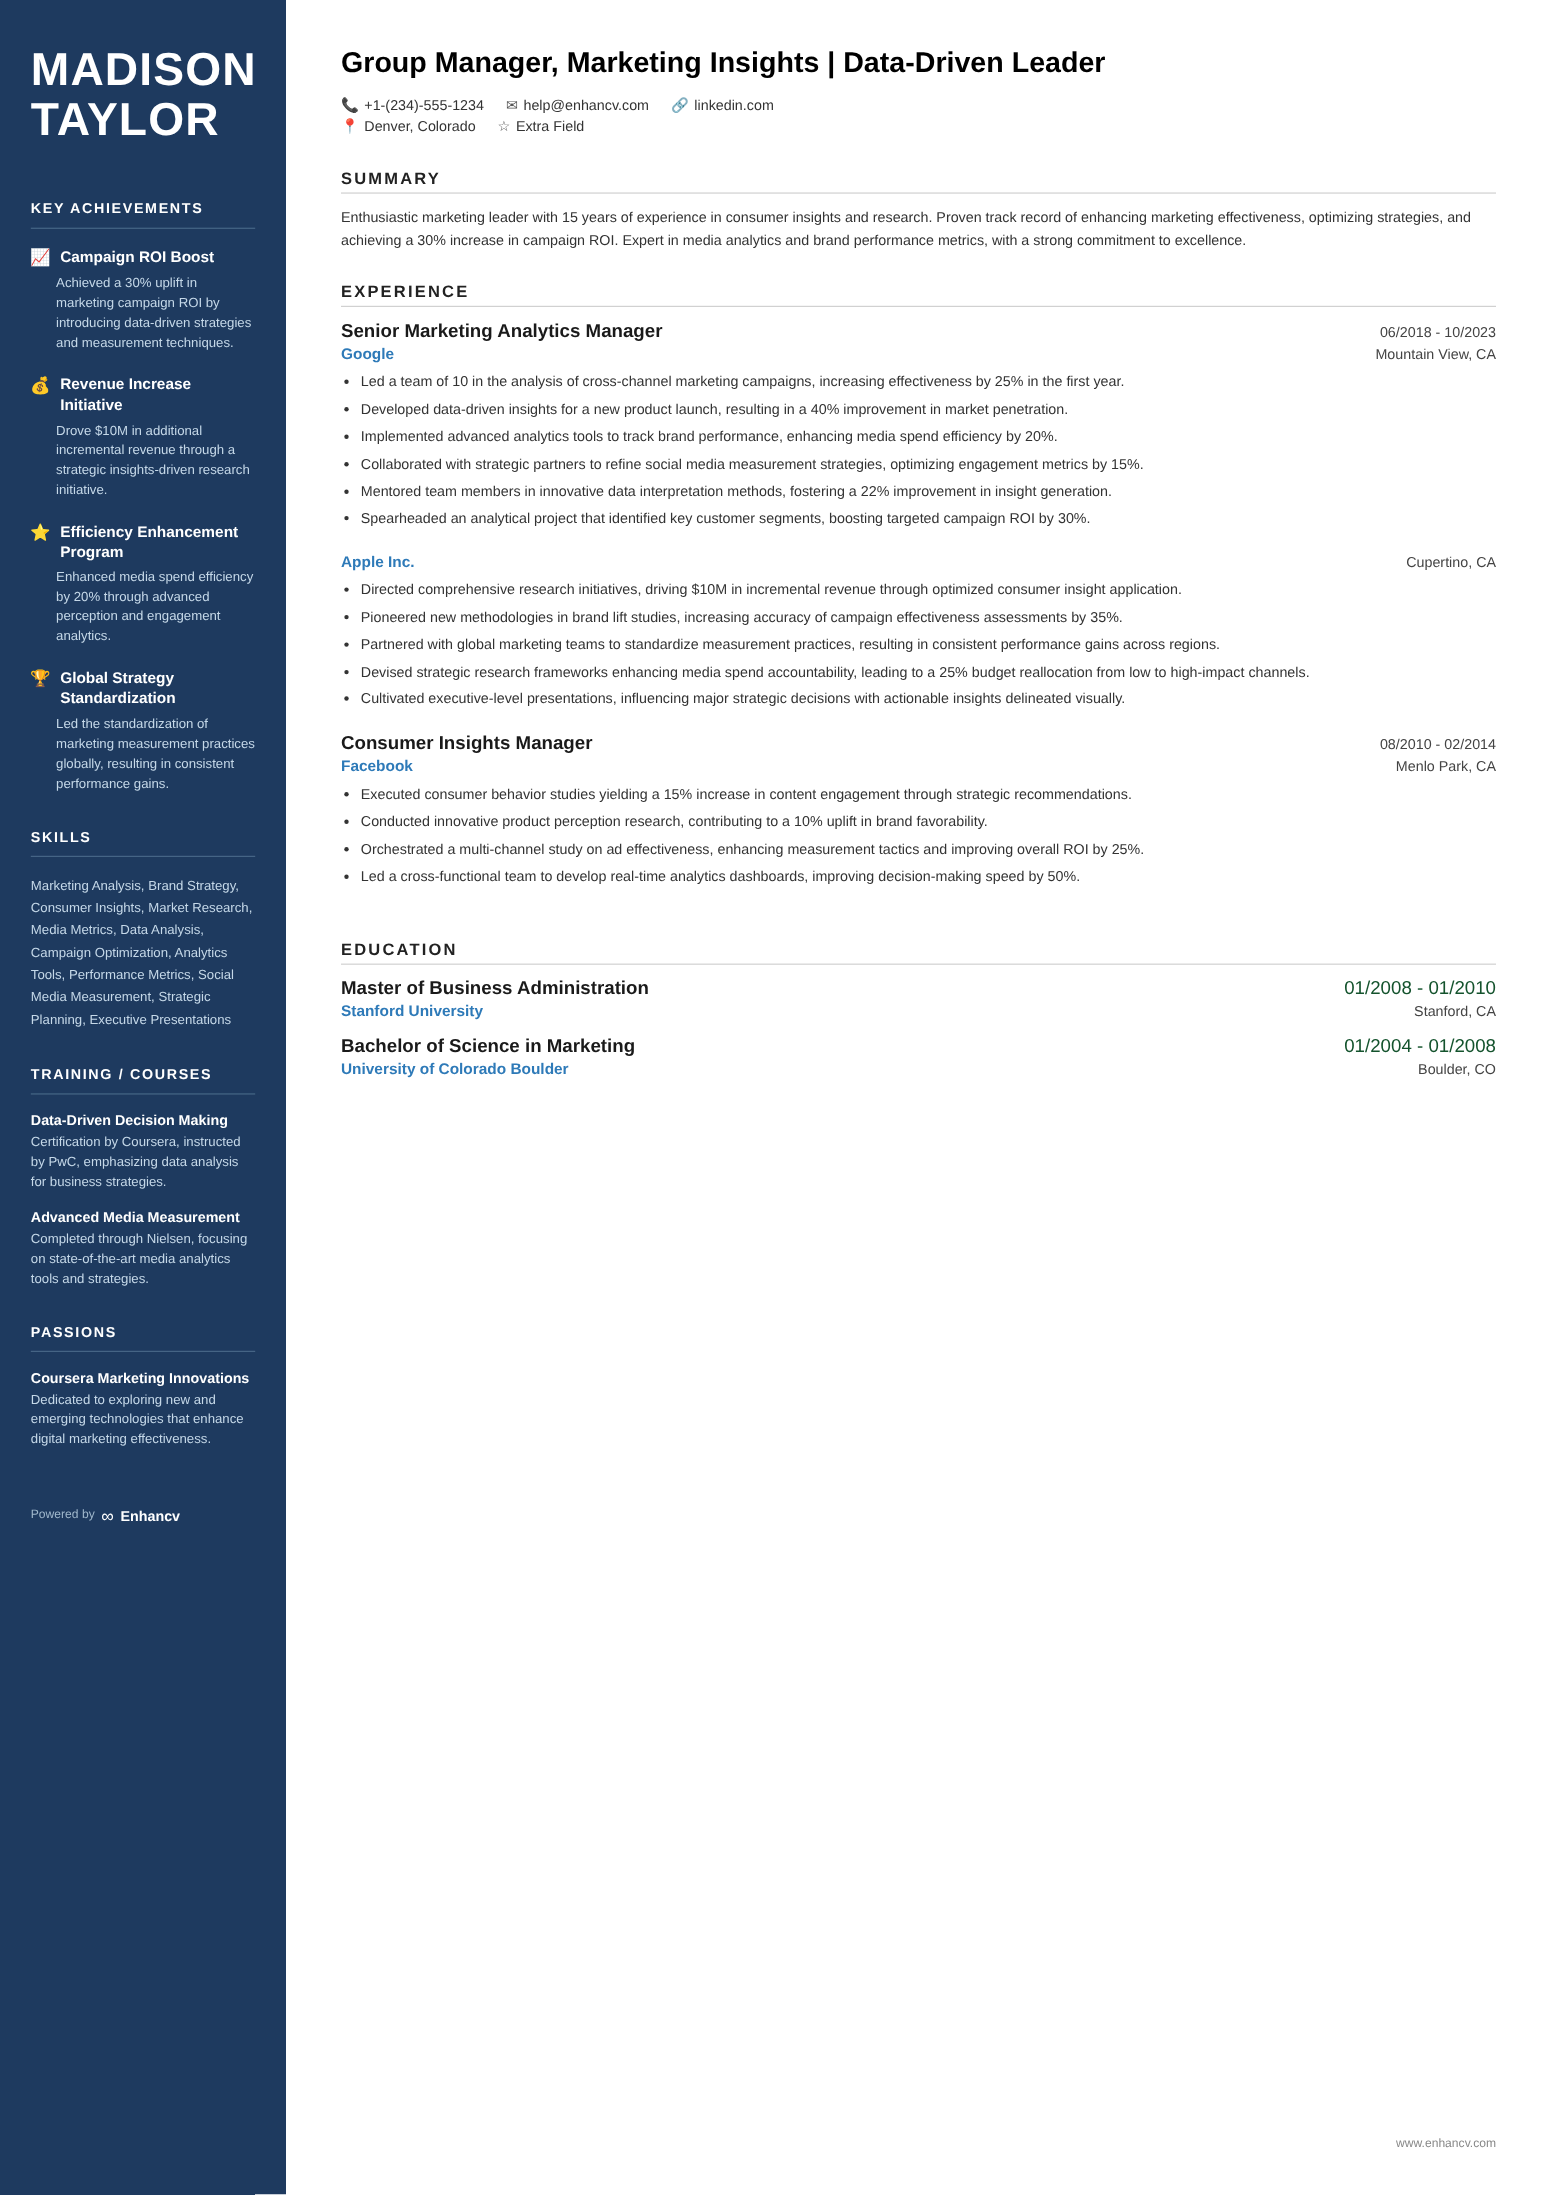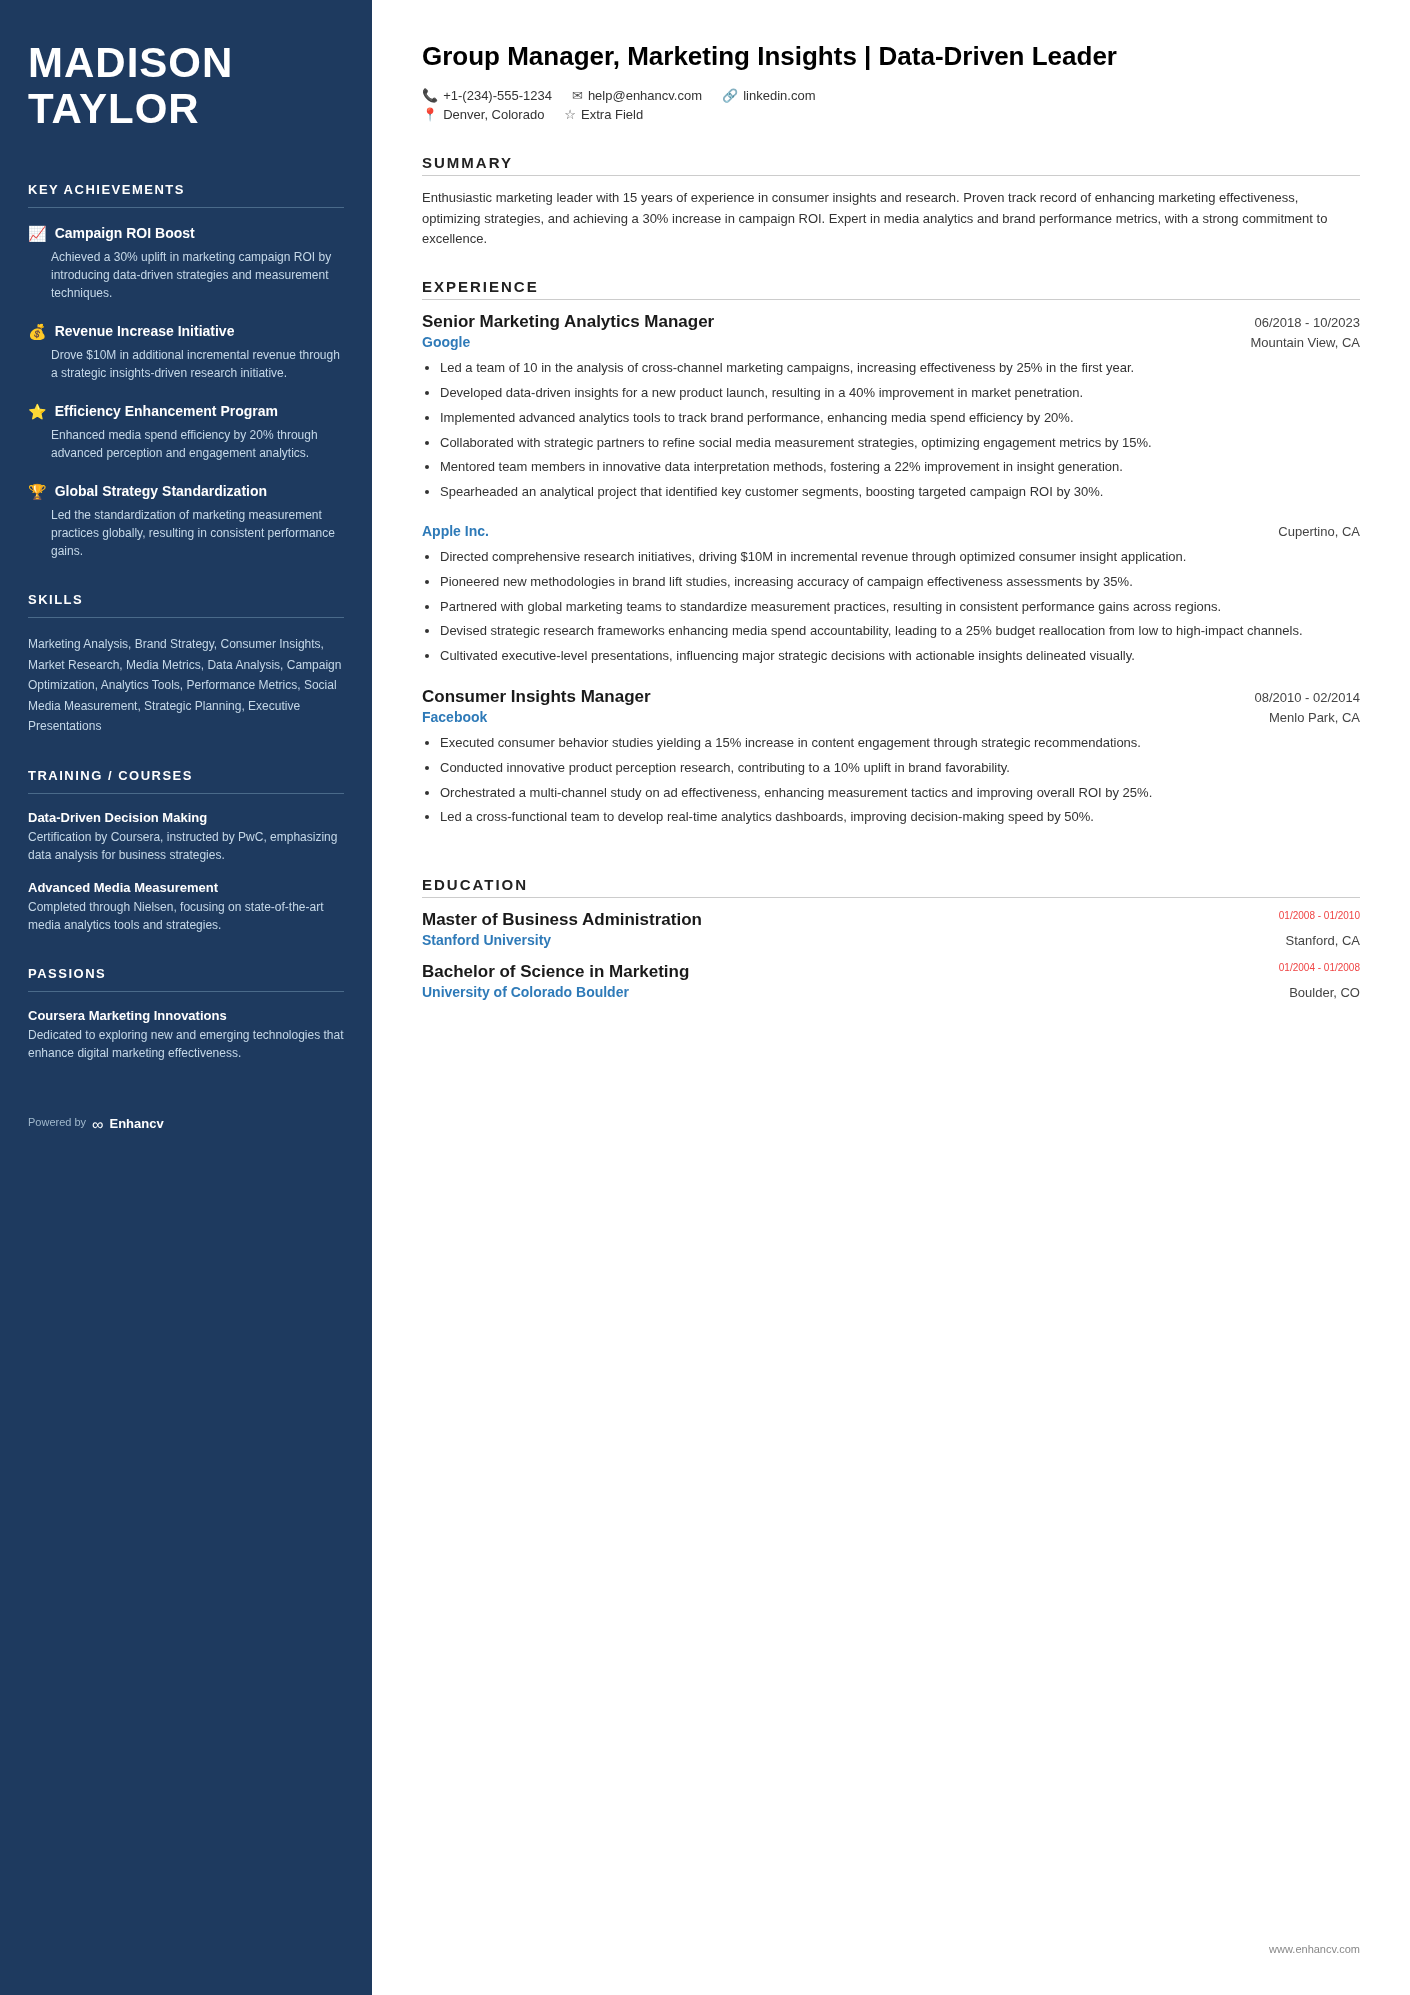--- a/index.html
+++ b/index.html
@@ -1,20 +1,20 @@
 <!DOCTYPE html>
 <html><head>
   <meta charset="utf-8">
   <style>
     * { margin: 0; padding: 0; box-sizing: border-box; }
     body { font-family: Arial, sans-serif; width: 1410px; min-height: 1995px; display: flex; background: #fff; }
 
     
     .sidebar {
-      width: 372px;
+      width: 260px;
       min-height: 1995px;
       background-color: #1e3a5f;
       color: #fff;
       padding: 40px 28px 40px 28px;
       flex-shrink: 0;
     }
     .sidebar-name {
       font-size: 42px;
       font-weight: 900;
       line-height: 1.1;
@@ -204,22 +204,22 @@
       justify-content: space-between;
       align-items: flex-start;
       margin-bottom: 2px;
     }
     .edu-degree {
       font-size: 17px;
       font-weight: 700;
       color: #1a1a1a;
     }
     .edu-dates {
-      font-size: 10px;
-      color: #ef4444;
+      font-size: 17px;
+      color: #14532d;
     }
     .edu-subrow {
       display: flex;
       justify-content: space-between;
       align-items: baseline;
       margin-bottom: 14px;
     }
     .edu-school {
       font-size: 14px;
       font-weight: 600;

